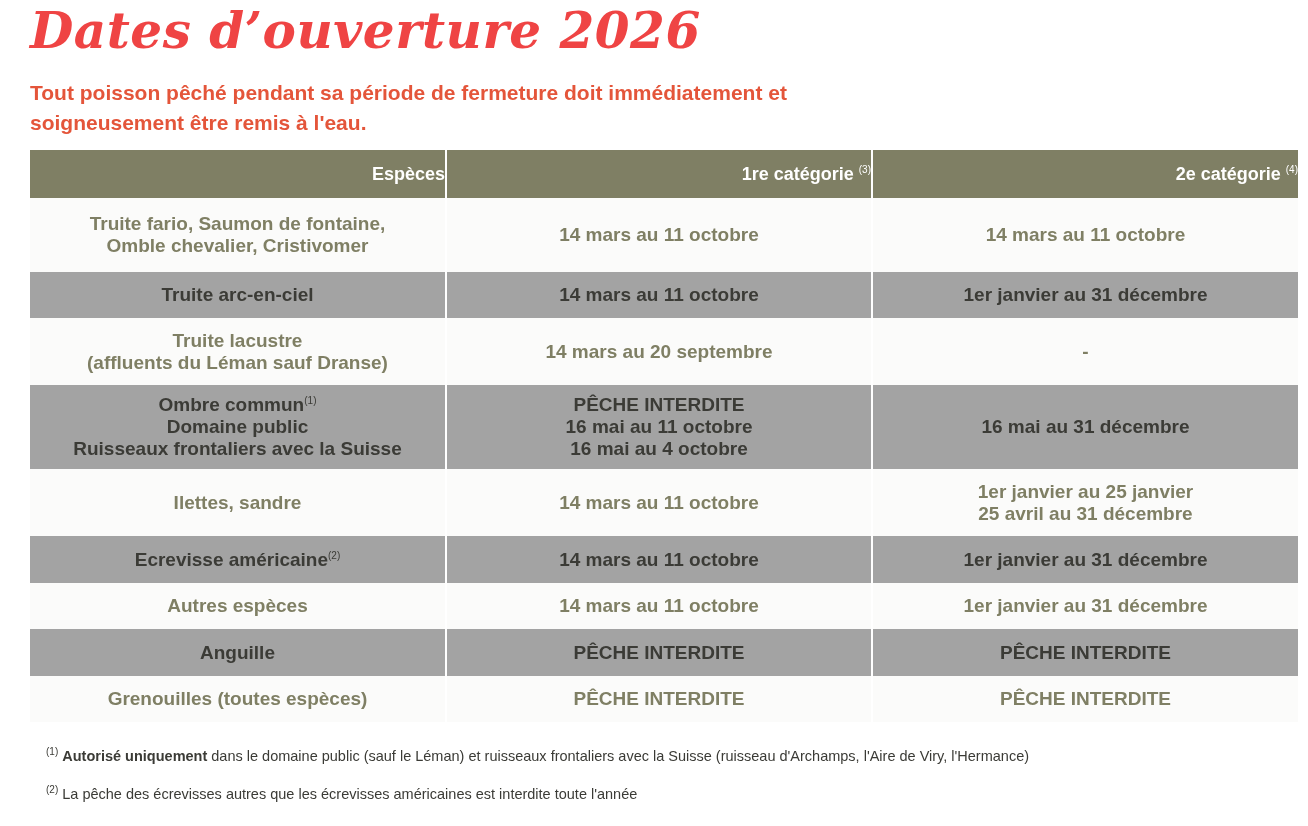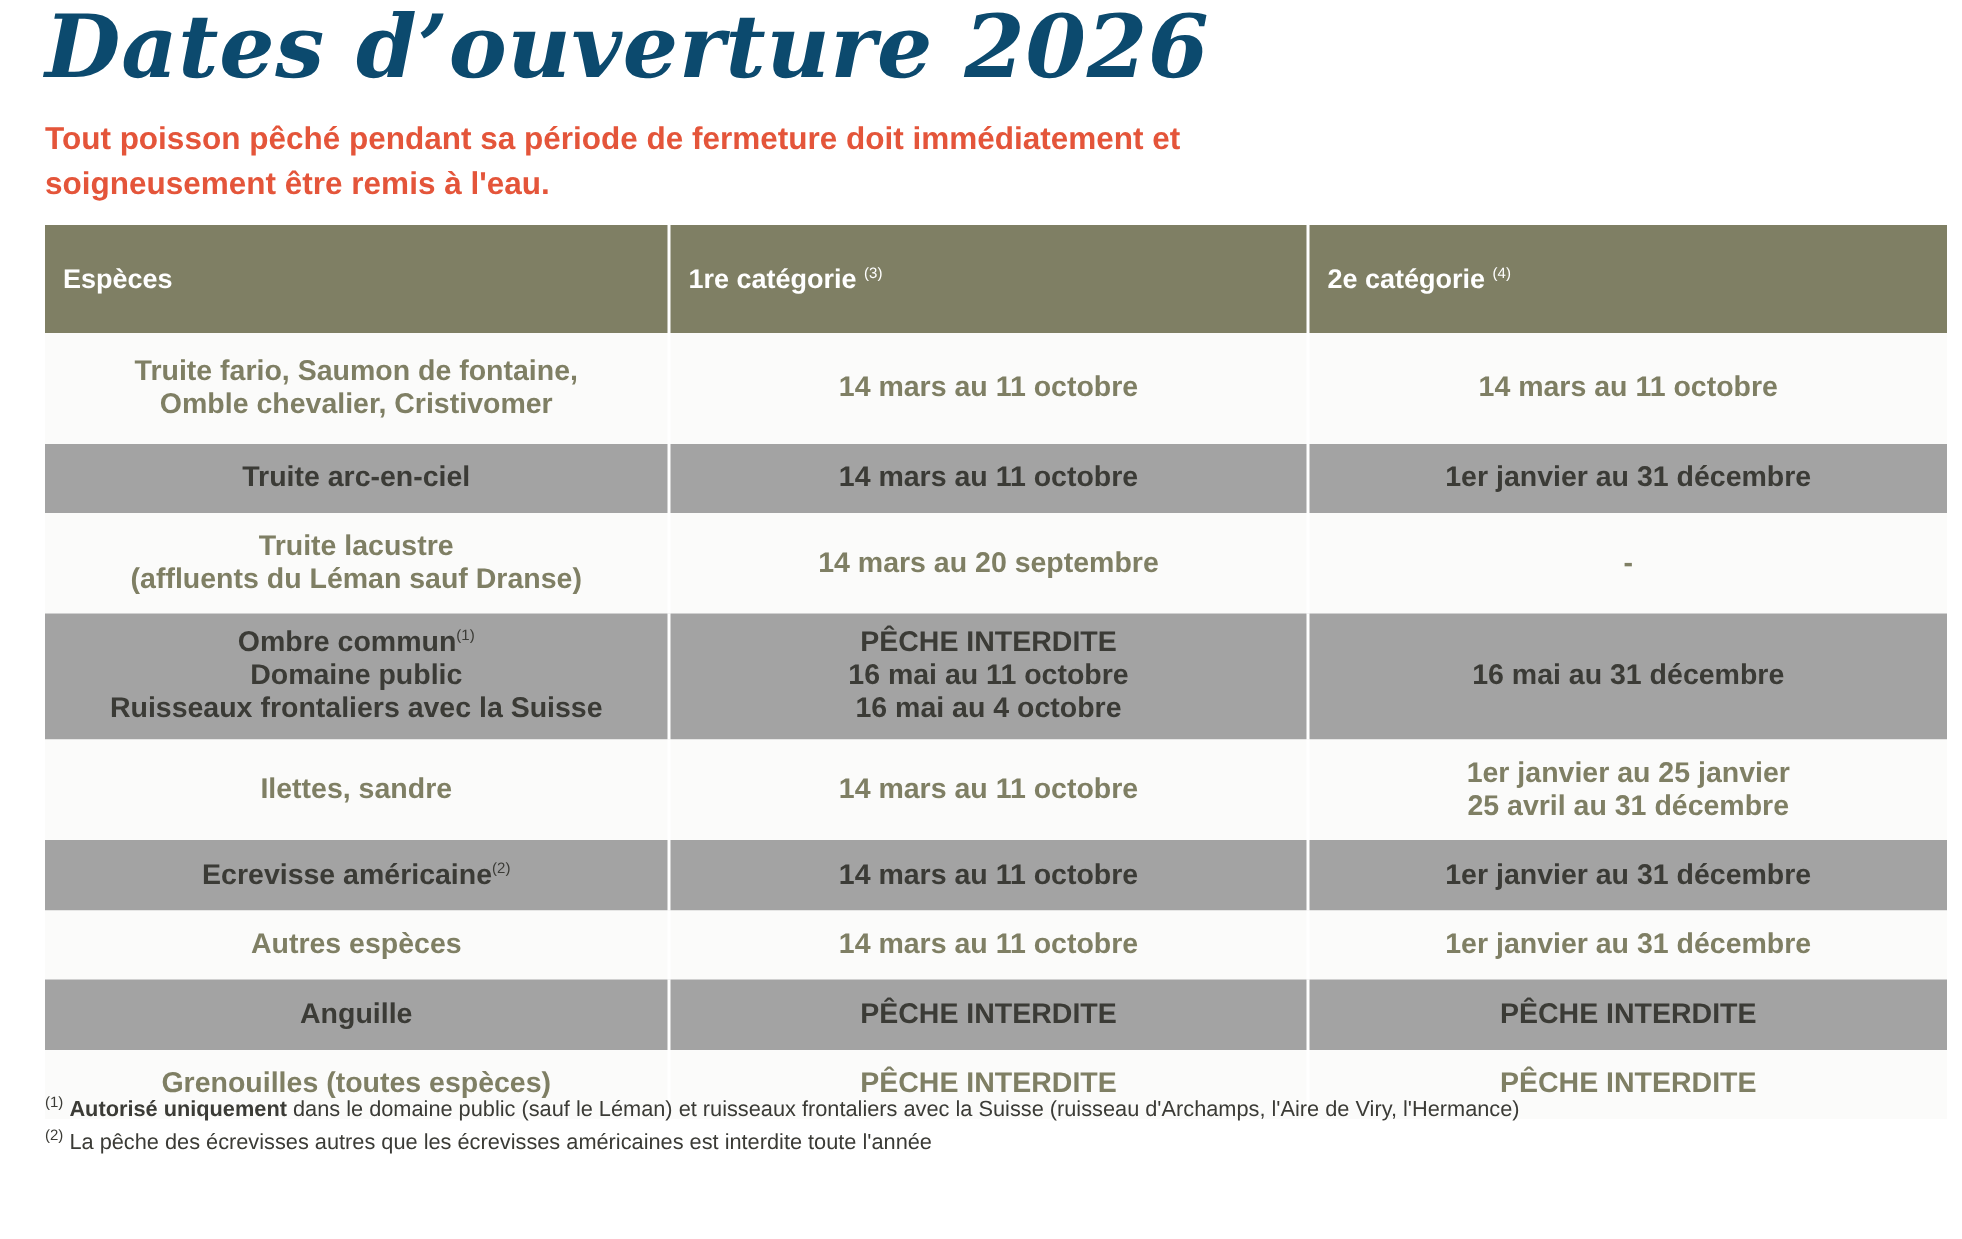--- a/index.html
+++ b/index.html
@@ -2,52 +2,52 @@
 <html><head>
 <meta charset="utf-8">
 <style>
   html, body { margin: 0; padding: 0; background: #ffffff; }
   body { width: 1308px; height: 826px; position: relative; overflow: hidden;
          font-family: "Liberation Sans", "DejaVu Sans", sans-serif; }
   .title {
     position: absolute; left: 30px; top: 2px;
     font-family: "DejaVu Serif", "Liberation Serif", serif;
     font-style: italic; font-weight: bold;
-    font-size: 58px; line-height: 58px; color: #0c4a6e; letter-spacing: 0.5px;
+    font-size: 50px; line-height: 58px; color: #ef4444; letter-spacing: 0.5px;
     margin: 0;
   }
   .warning {
     position: absolute; left: 30px; top: 78px; width: 900px;
     font-weight: bold; font-size: 21px; line-height: 30px; color: #e4553a;
     margin: 0;
   }
   table.dates {
     position: absolute; left: 30px; top: 150px;
     width: 1268px; border-collapse: collapse; table-layout: fixed;
   }
   table.dates th {
     background: #7f7f64; color: #ffffff; font-weight: bold;
-    font-size: 18px; height: 48px; padding: 12px; text-align: left;
+    font-size: 18px; height: 48px; padding: 0; text-align: right;
     border-left: 2px solid #ffffff; border-right: 2px solid #ffffff;
   }
   table.dates th:first-child { border-left: none; }
   table.dates th:last-child { border-right: none; }
   table.dates td {
     text-align: center; vertical-align: middle; padding: 0;
     font-size: 19px; line-height: 22px; font-weight: bold;
     border-left: 2px solid #ffffff; border-right: 2px solid #ffffff;
   }
   table.dates td:first-child { border-left: none; }
   table.dates td:last-child { border-right: none; }
   tr.light td { background: #fbfbfa; color: #7f7f64; }
   tr.dark td { background: #a3a3a3; color: #3b3b36; }
   sup { font-size: 10px; vertical-align: super; line-height: 0; font-weight: normal; }
   .notes { position: absolute; left: 30px; top: 729px; width: 1260px;
            font-size: 14.5px; line-height: 22px; color: #3b3b36; margin: 0; }
-  .notes p { margin: 0; }
+  .notes p { margin: 16px; }
   .notes b { font-weight: bold; }
 </style>
 </head>
 <body>
 
 <h1 class="title">Dates d’ouverture 2026</h1>
 <p class="warning">Tout poisson pêché pendant sa période de fermeture doit immédiatement et soigneusement être remis à l'eau.</p>
 
 <table class="dates">
   <colgroup>

